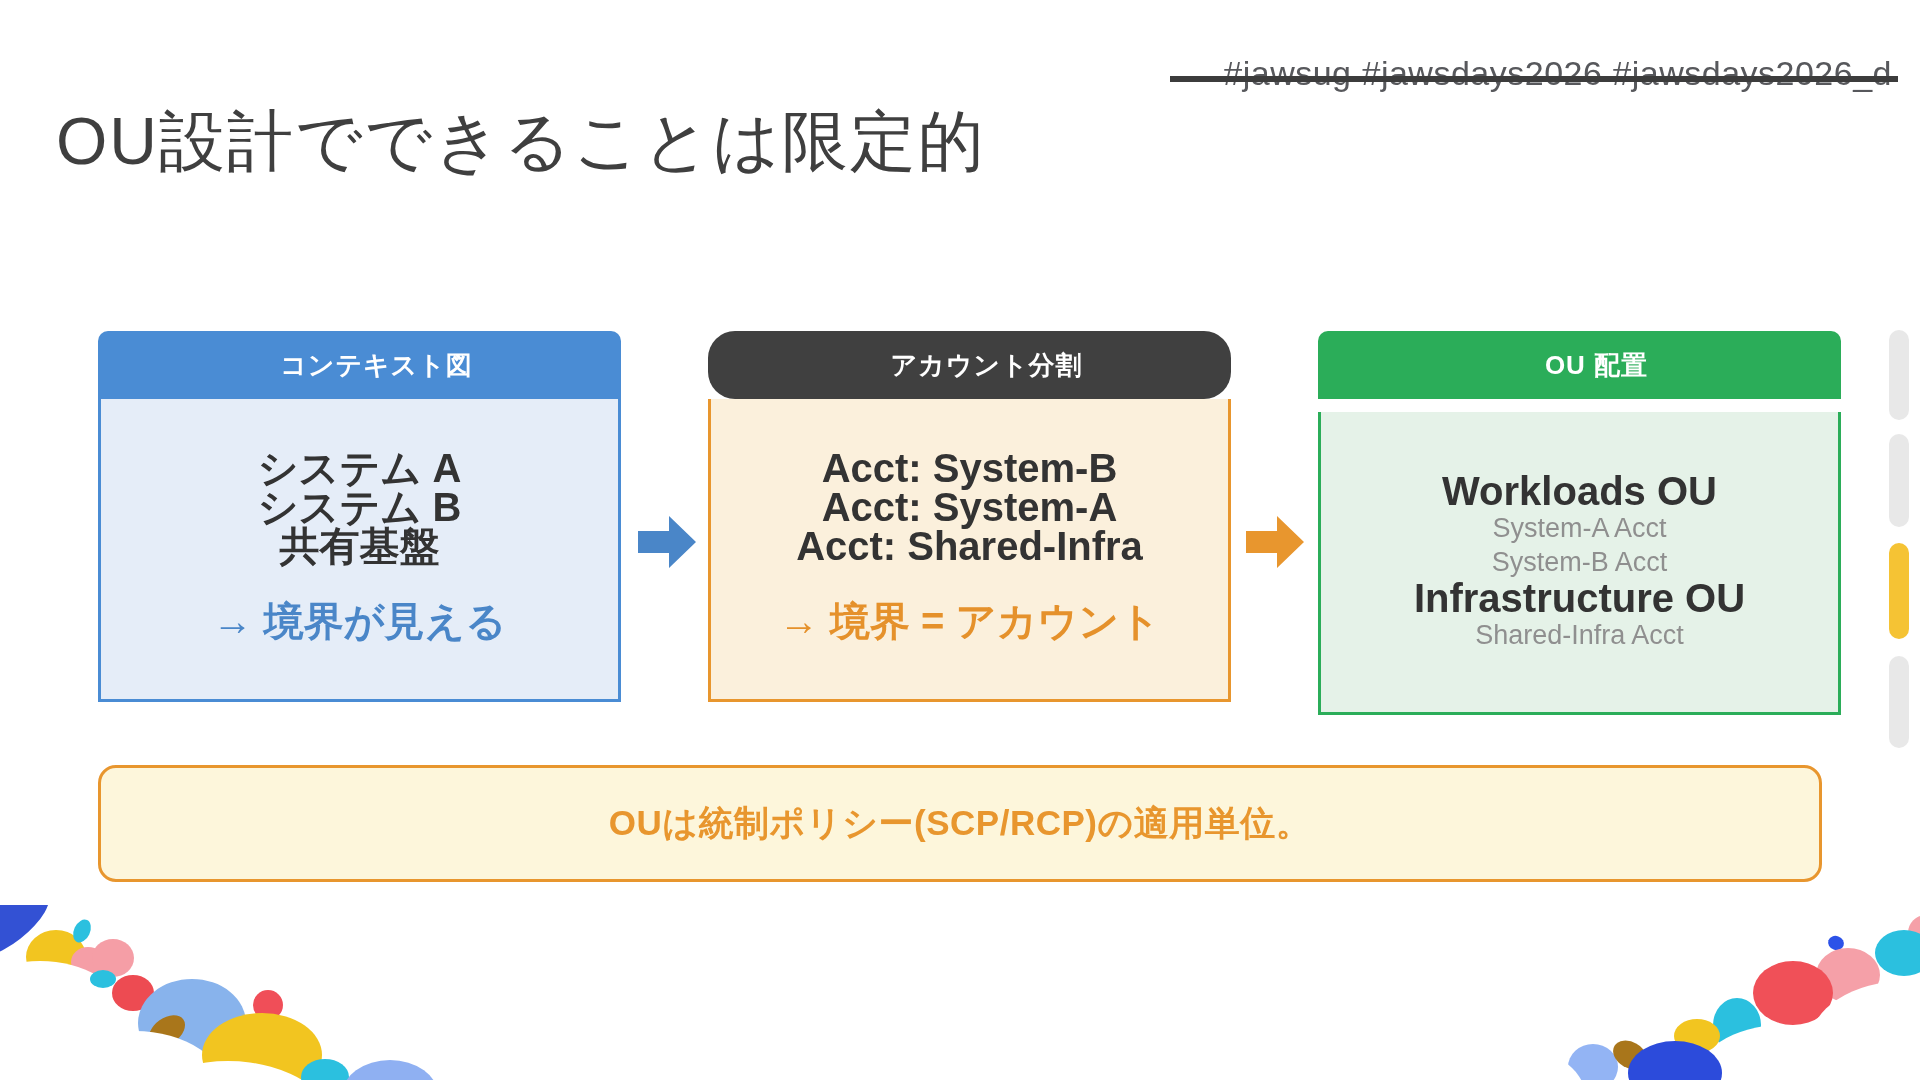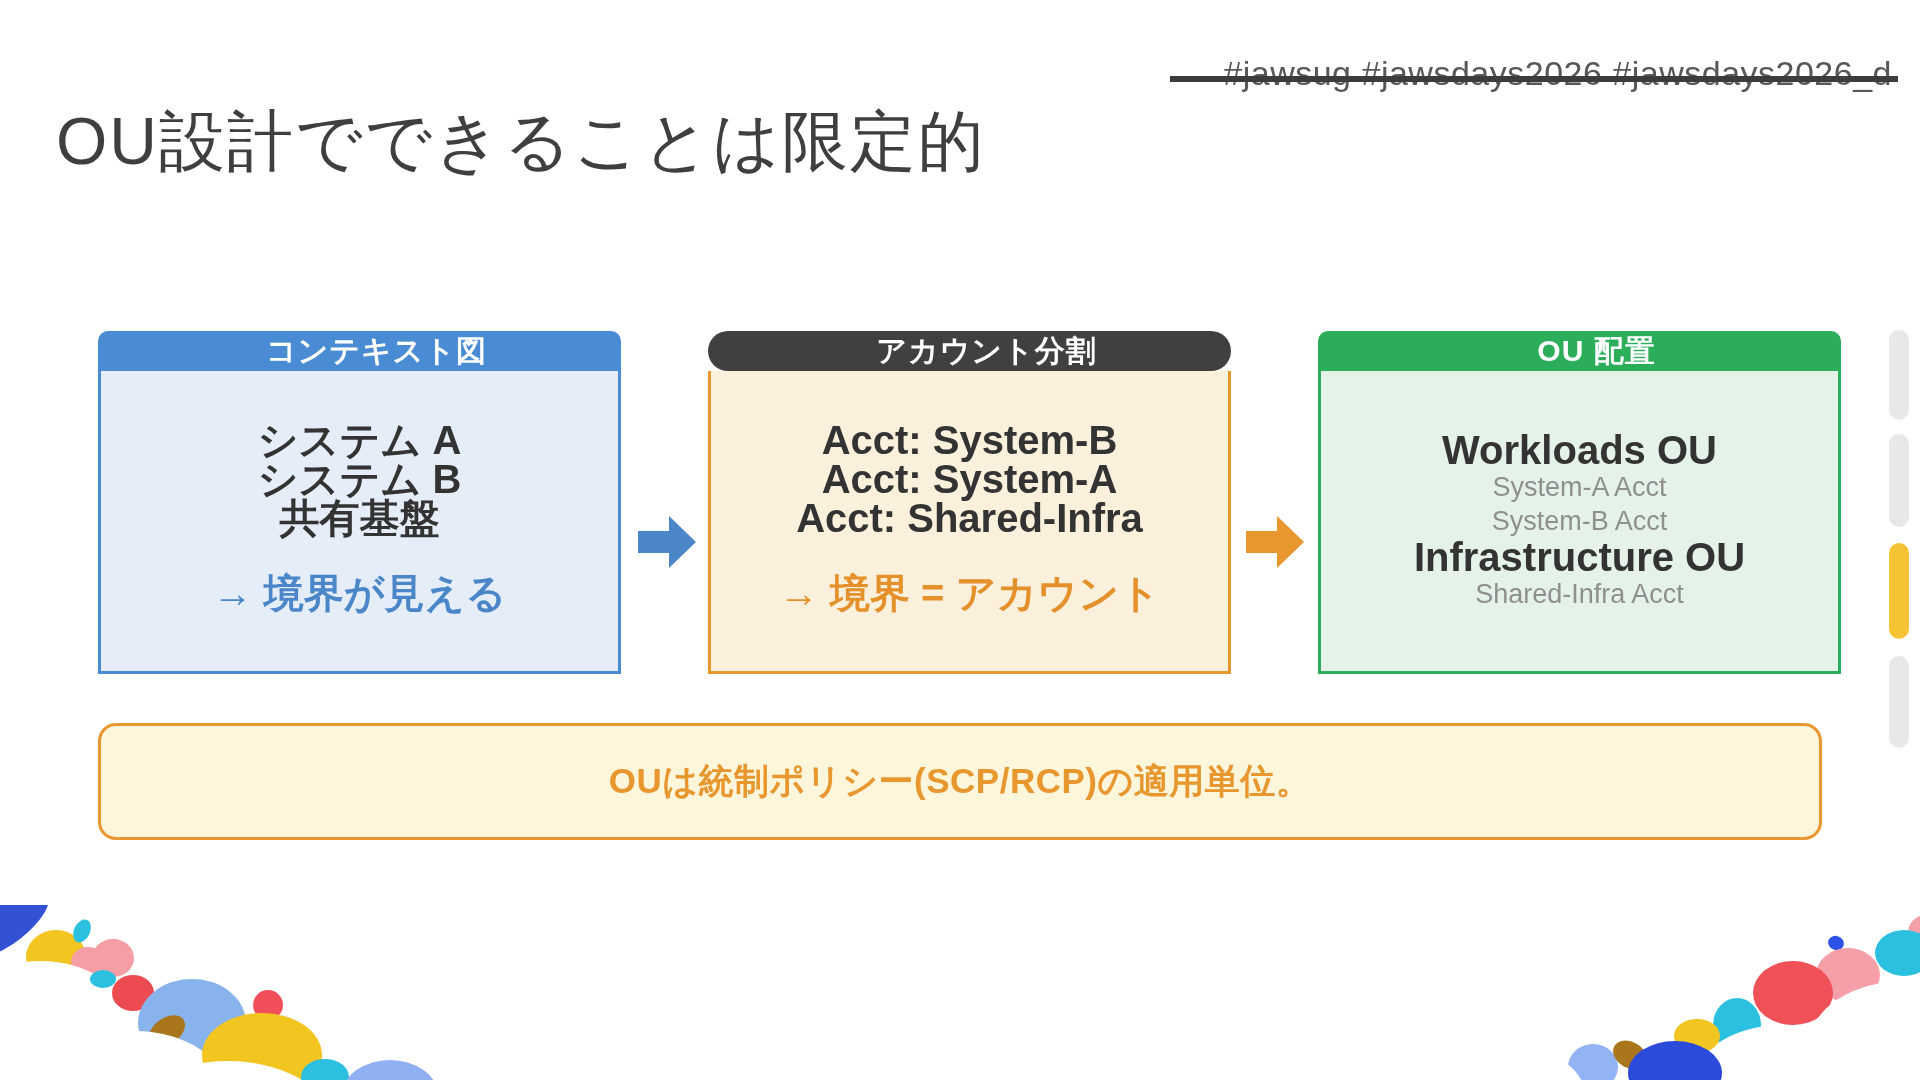--- a/index.html
+++ b/index.html
@@ -16,45 +16,45 @@
   .title{
     position:absolute;left:56px;top:104px;margin:0;font-size:66px;line-height:1.15;
     font-weight:400;color:#3f3f3f;letter-spacing:2px;white-space:nowrap;
   }
   
   .box{position:absolute;top:331px;width:523px;height:361px;}
   .box-context{left:98px;}
   .box-accounts{left:708px;}
   .box-ou{left:1318px;}
   .box-header{
-    height:40px;border-radius:10px 10px 0 0;display:flex;align-items:center;justify-content:center;
-    color:#ffffff;font-size:30px;font-weight:bold;letter-spacing:1px;padding-left:34px;
+    height:68px;border-radius:10px 10px 0 0;display:flex;align-items:center;justify-content:center;
+    color:#ffffff;font-size:26px;font-weight:bold;letter-spacing:1px;padding-left:34px;
   }
   .box-body{
     height:303px;box-sizing:border-box;border:3px solid;border-top:none;
     display:flex;flex-direction:column;align-items:center;justify-content:center;text-align:center;
   }
   .box-context .box-header{background:#4a8cd4;}
   .box-context .box-body{background:#e5edf8;border-color:#4a8cd4;}
   .box-accounts .box-header{background:#404040;border-radius:27px;}
   .box-accounts .box-body{background:#fbf0dc;border-color:#e8962e;}
   .box-ou .box-header{background:#2bad59;}
-  .box-ou .box-body{background:#e5f2e8;border-color:#2bad59;}
+  .box-ou .box-body{background:#e5f2e8;border-color:#2bad59;margin-top:13px;}
   .line{font-size:40px;font-weight:bold;color:#333333;line-height:39px;white-space:nowrap;}
   .muted{font-size:27px;font-weight:400;color:#8f8f8f;line-height:34px;white-space:nowrap;}
   .note{margin-top:28px;font-size:40px;font-weight:bold;white-space:nowrap;}
   .box-context .note{color:#4a86c8;}
   .box-accounts .note{color:#e5912b;}
   
   .arrow{position:absolute;top:516px;}
   .arrow-blue{left:638px;}
   .arrow-orange{left:1246px;}
   
   .banner{
-    position:absolute;left:98px;top:723px;width:1724px;height:117px;box-sizing:border-box;
+    position:absolute;left:98px;top:765px;width:1724px;height:117px;box-sizing:border-box;
     background:#fdf6db;border:3.5px solid #e8962e;border-radius:18px;
     display:flex;align-items:center;justify-content:center;
   }
   .banner-text{font-size:35px;font-weight:bold;color:#e8962e;letter-spacing:0.5px;white-space:nowrap;}
   
   .pbar{position:absolute;left:1889px;width:20px;border-radius:10px;background:#e8e8e8;}
   .pb1{top:330px;height:90px;}
   .pb2{top:434px;height:93px;}
   .pb3{top:543px;height:96px;background:#f5c334;}
   .pb4{top:656px;height:92px;}

